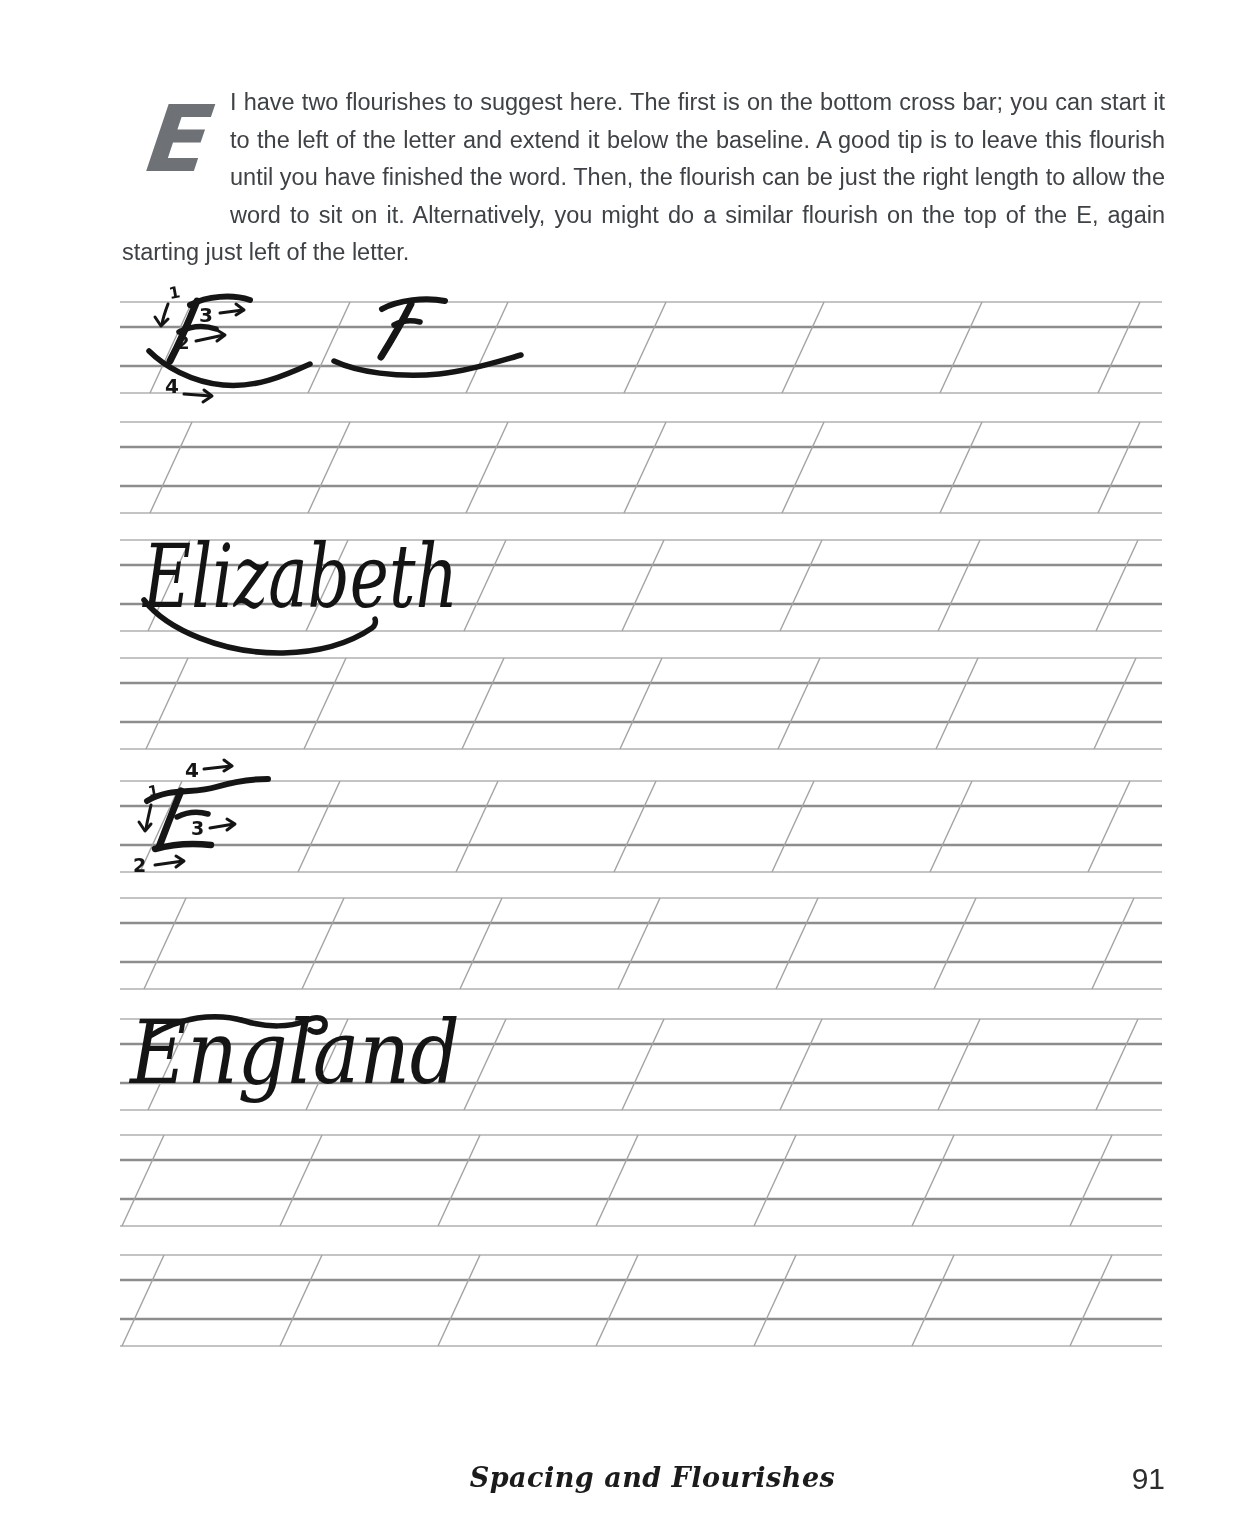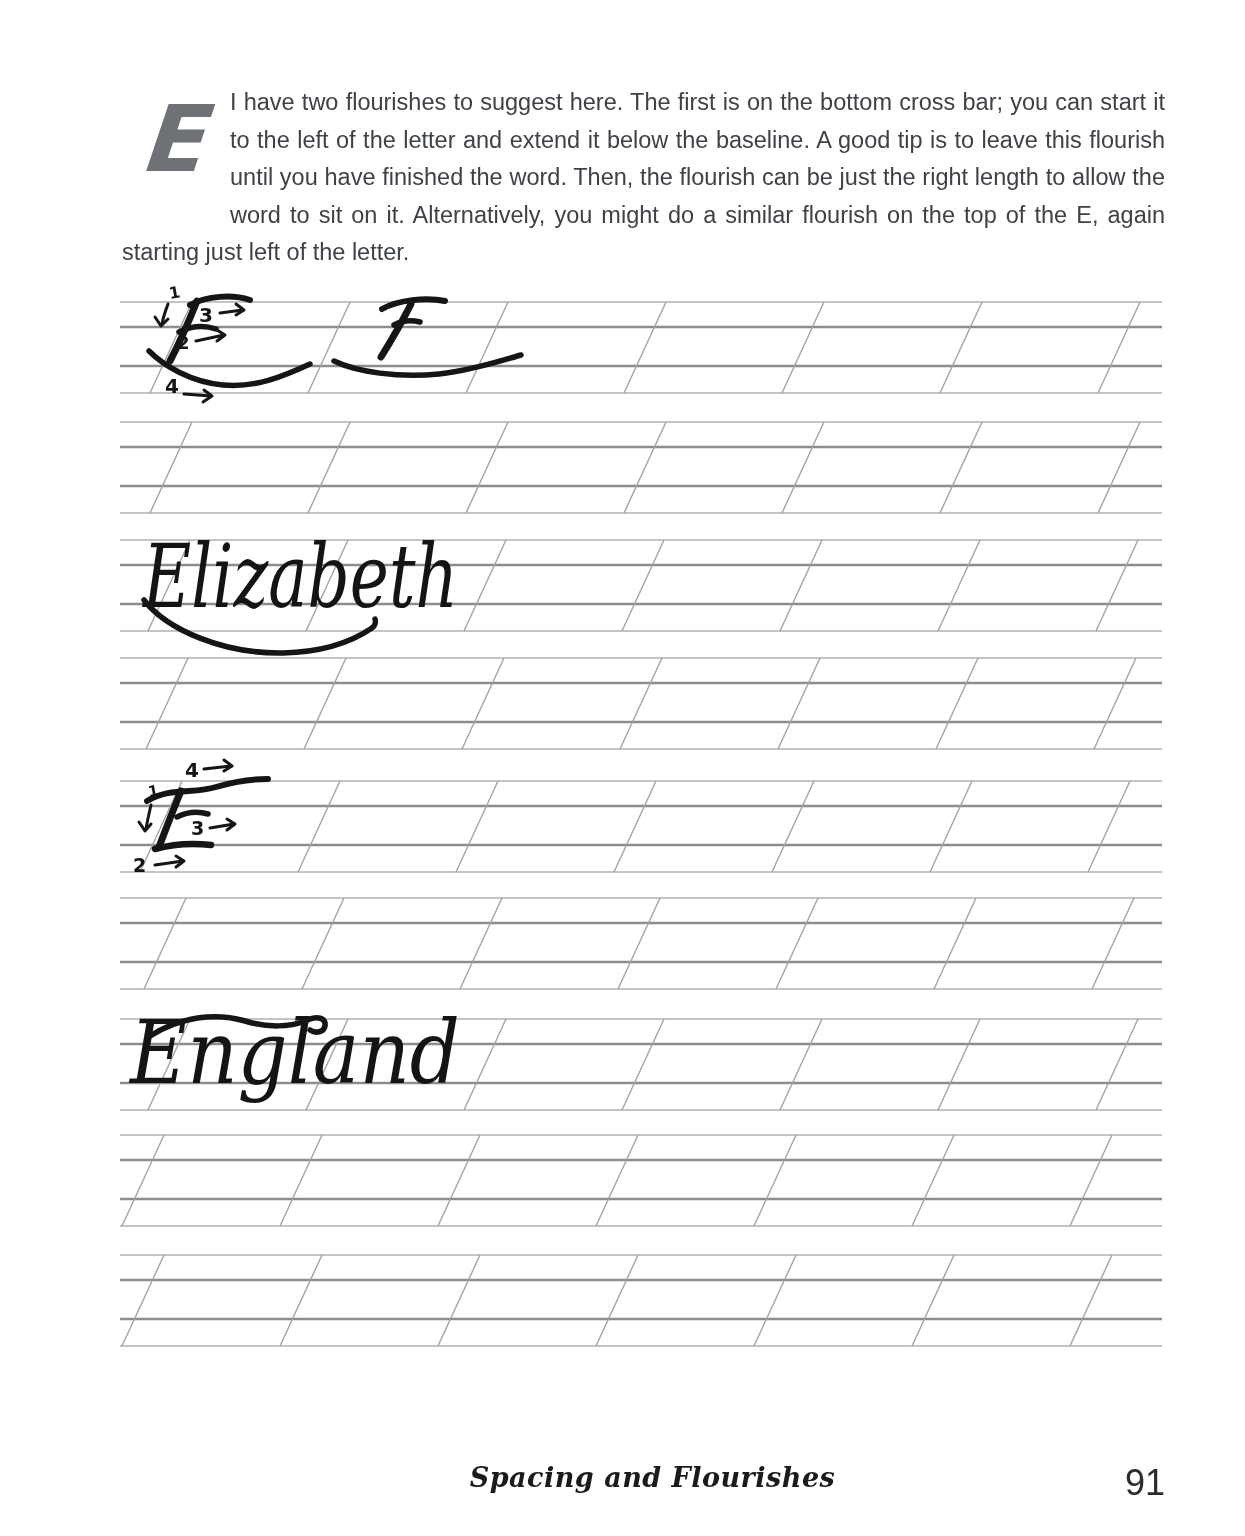--- a/index.html
+++ b/index.html
@@ -15,21 +15,21 @@
   
   .canvas{position:absolute;left:0;top:0;pointer-events:none;}
   .ink{fill:none;stroke:#151515;stroke-linecap:round;stroke-linejoin:round;}
   .anno{font-family:"DejaVu Sans",sans-serif;font-weight:bold;fill:#151515;}
   .arrow{fill:none;stroke:#151515;stroke-width:3;stroke-linecap:round;stroke-linejoin:round;}
   .word{font-family:"DejaVu Serif",serif;font-style:italic;fill:#141414;}
   
   .footer-title{position:absolute;top:1462px;left:0;right:0;text-align:center;padding-left:60px;
                 font-family:"DejaVu Serif",serif;font-style:italic;font-weight:bold;
                 font-size:27px;color:#1b1b1b;letter-spacing:.5px;}
-  .page-number{position:absolute;top:1462px;right:80px;font-size:36px;color:#2c2c2c;
+  .page-number{position:absolute;top:1462px;right:80px;font-size:30px;color:#2c2c2c;
                font-family:"Liberation Sans",sans-serif;}
 </style>
 </head>
 <body>
 
 <div class="page">
 
   <section class="intro">
     <p class="intro-text"><span class="dropcap">E</span><span>I have two flourishes to suggest here. The first is on the bottom cross bar; you can start it to the left of the letter and extend it below the baseline. A good tip is to leave this flourish until you have finished the word. Then, the flourish can be just the right length to allow the word to sit on it. Alternatively, you might do a similar flourish on the top of the E, again starting just left of the letter.</span></p>
   </section>

